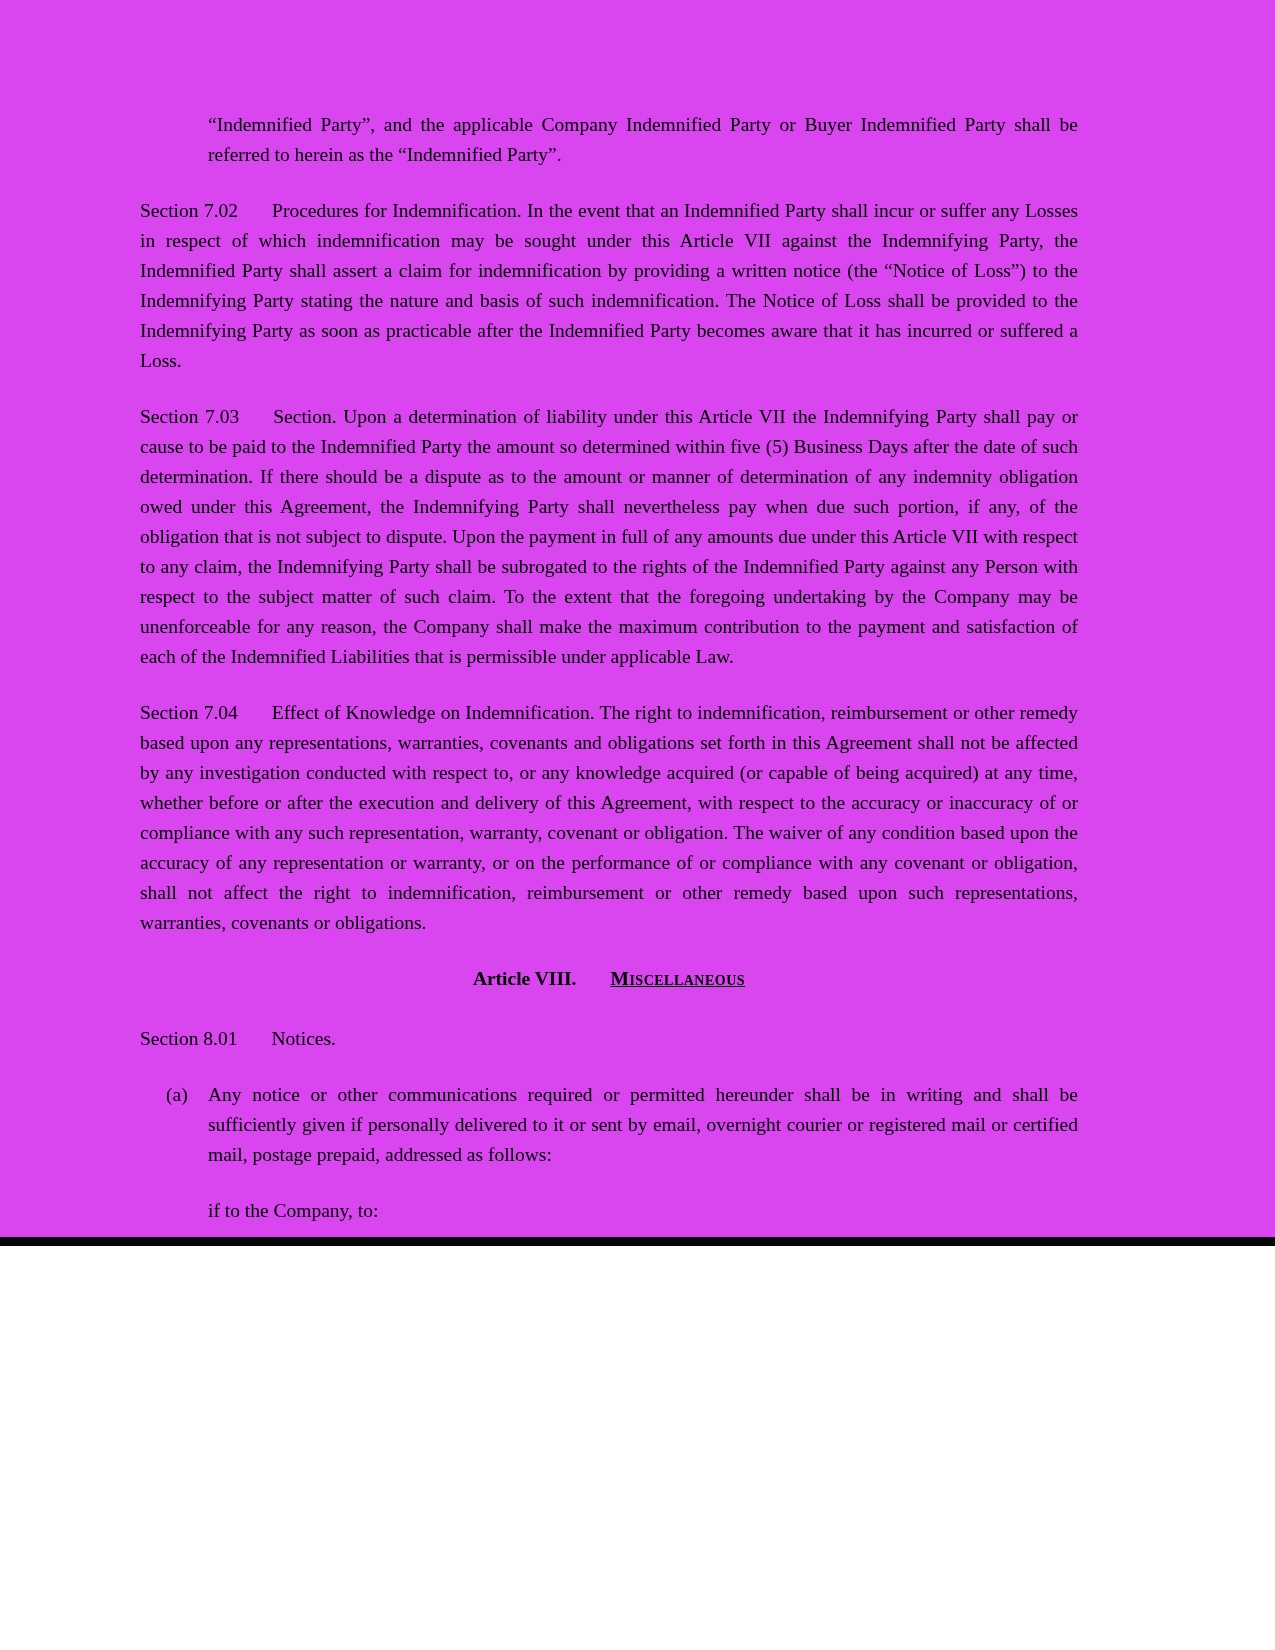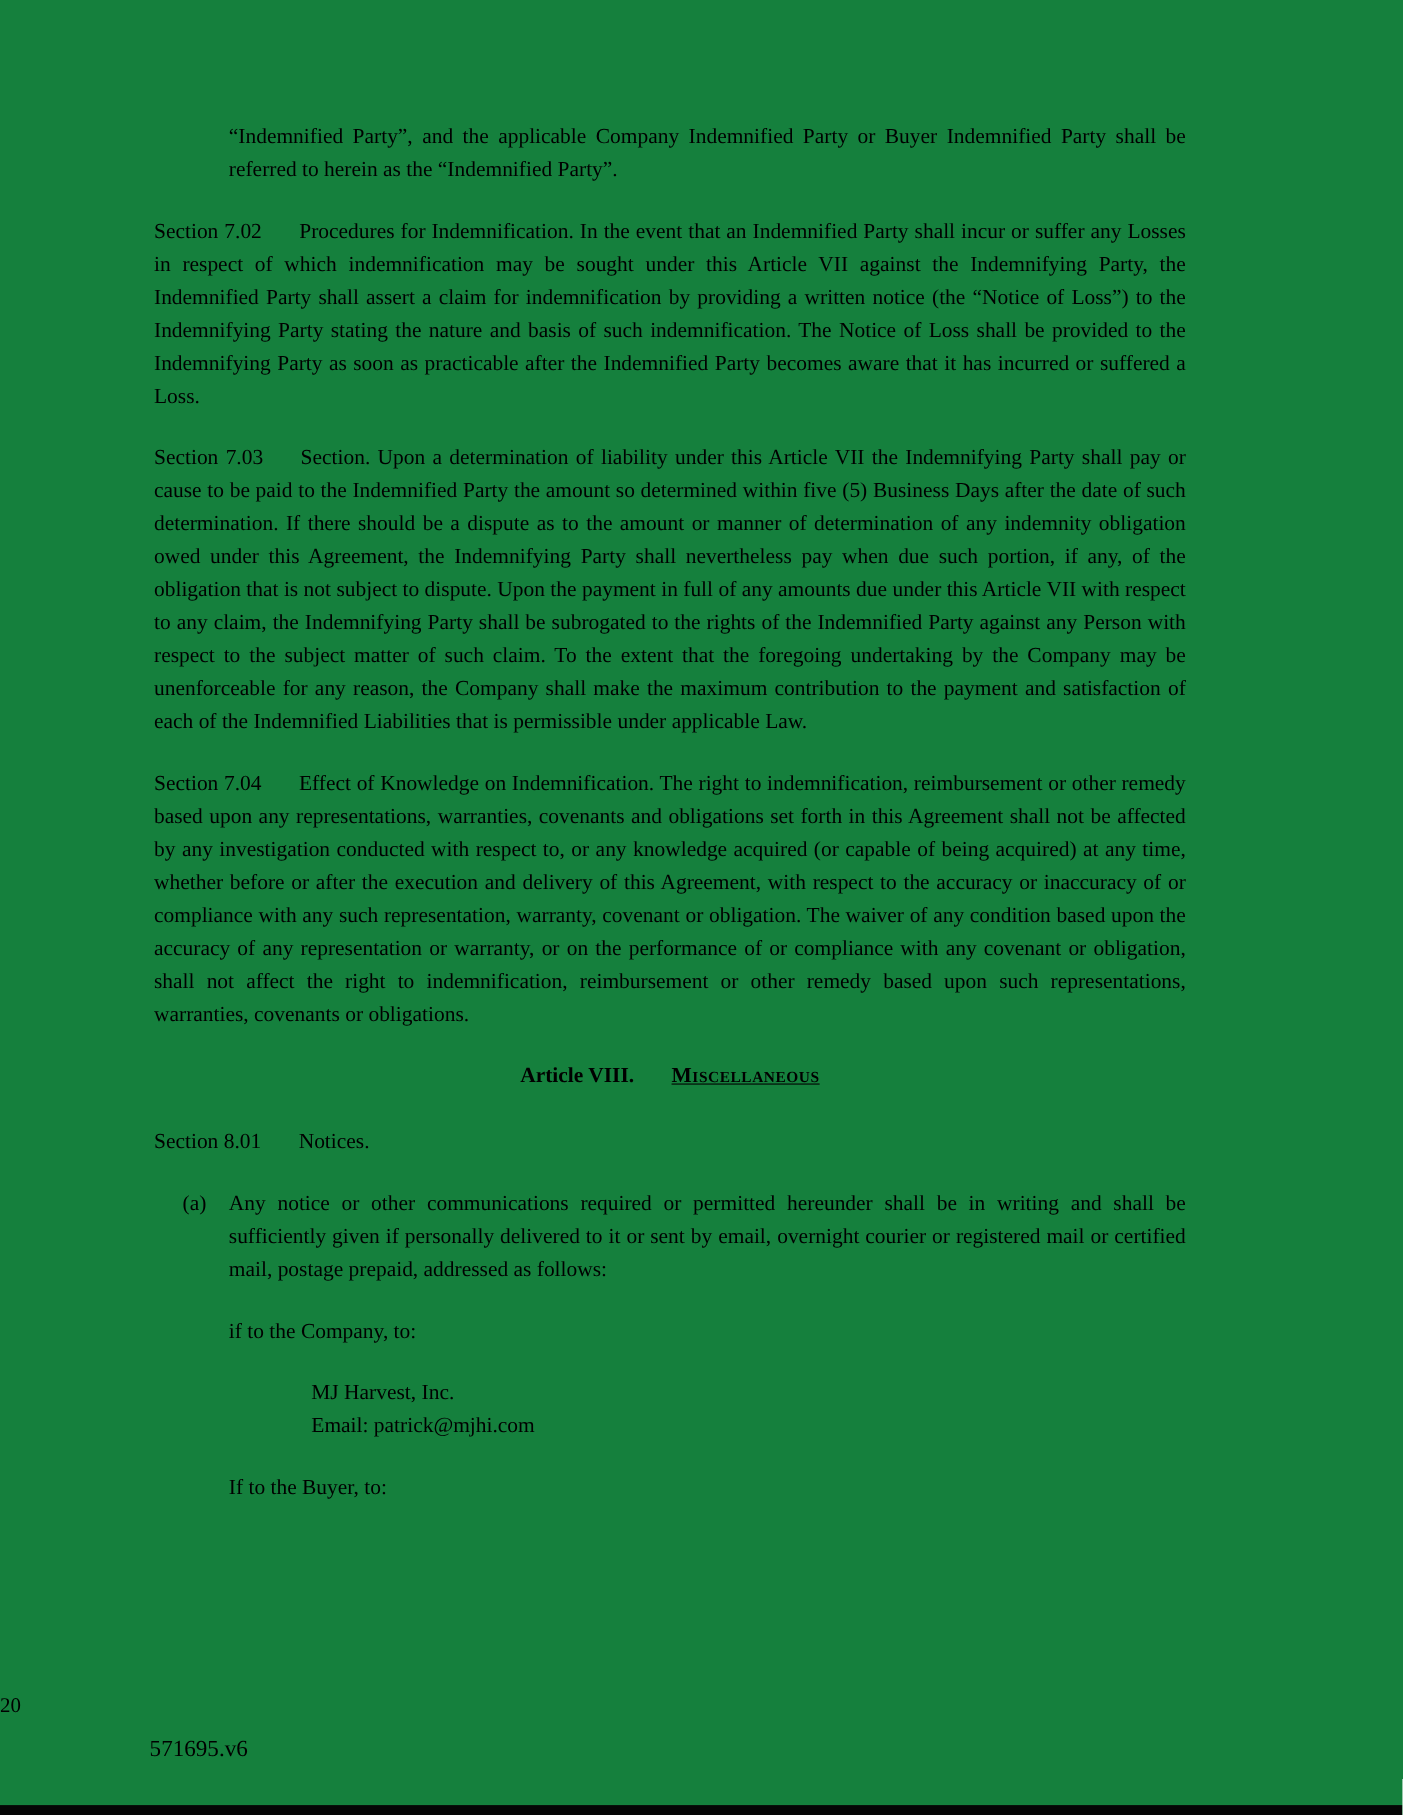--- a/index.html
+++ b/index.html
@@ -7,22 +7,22 @@
   body {
     width: 1275px;
     height: 1650px;
     font-family: "Liberation Serif", serif;
     color: #000000;
     position: relative;
   }
   .page {
     position: relative;
     width: 1275px;
-    height: 1650px;
-    background: #15803d;
+    height: 1246px;
+    background: #d946ef;
     overflow: hidden;
   }
   .content {
     position: absolute;
     top: 110px;
     left: 140px;
     width: 938px;
     font-size: 19.5px;
     line-height: 30px;
   }

